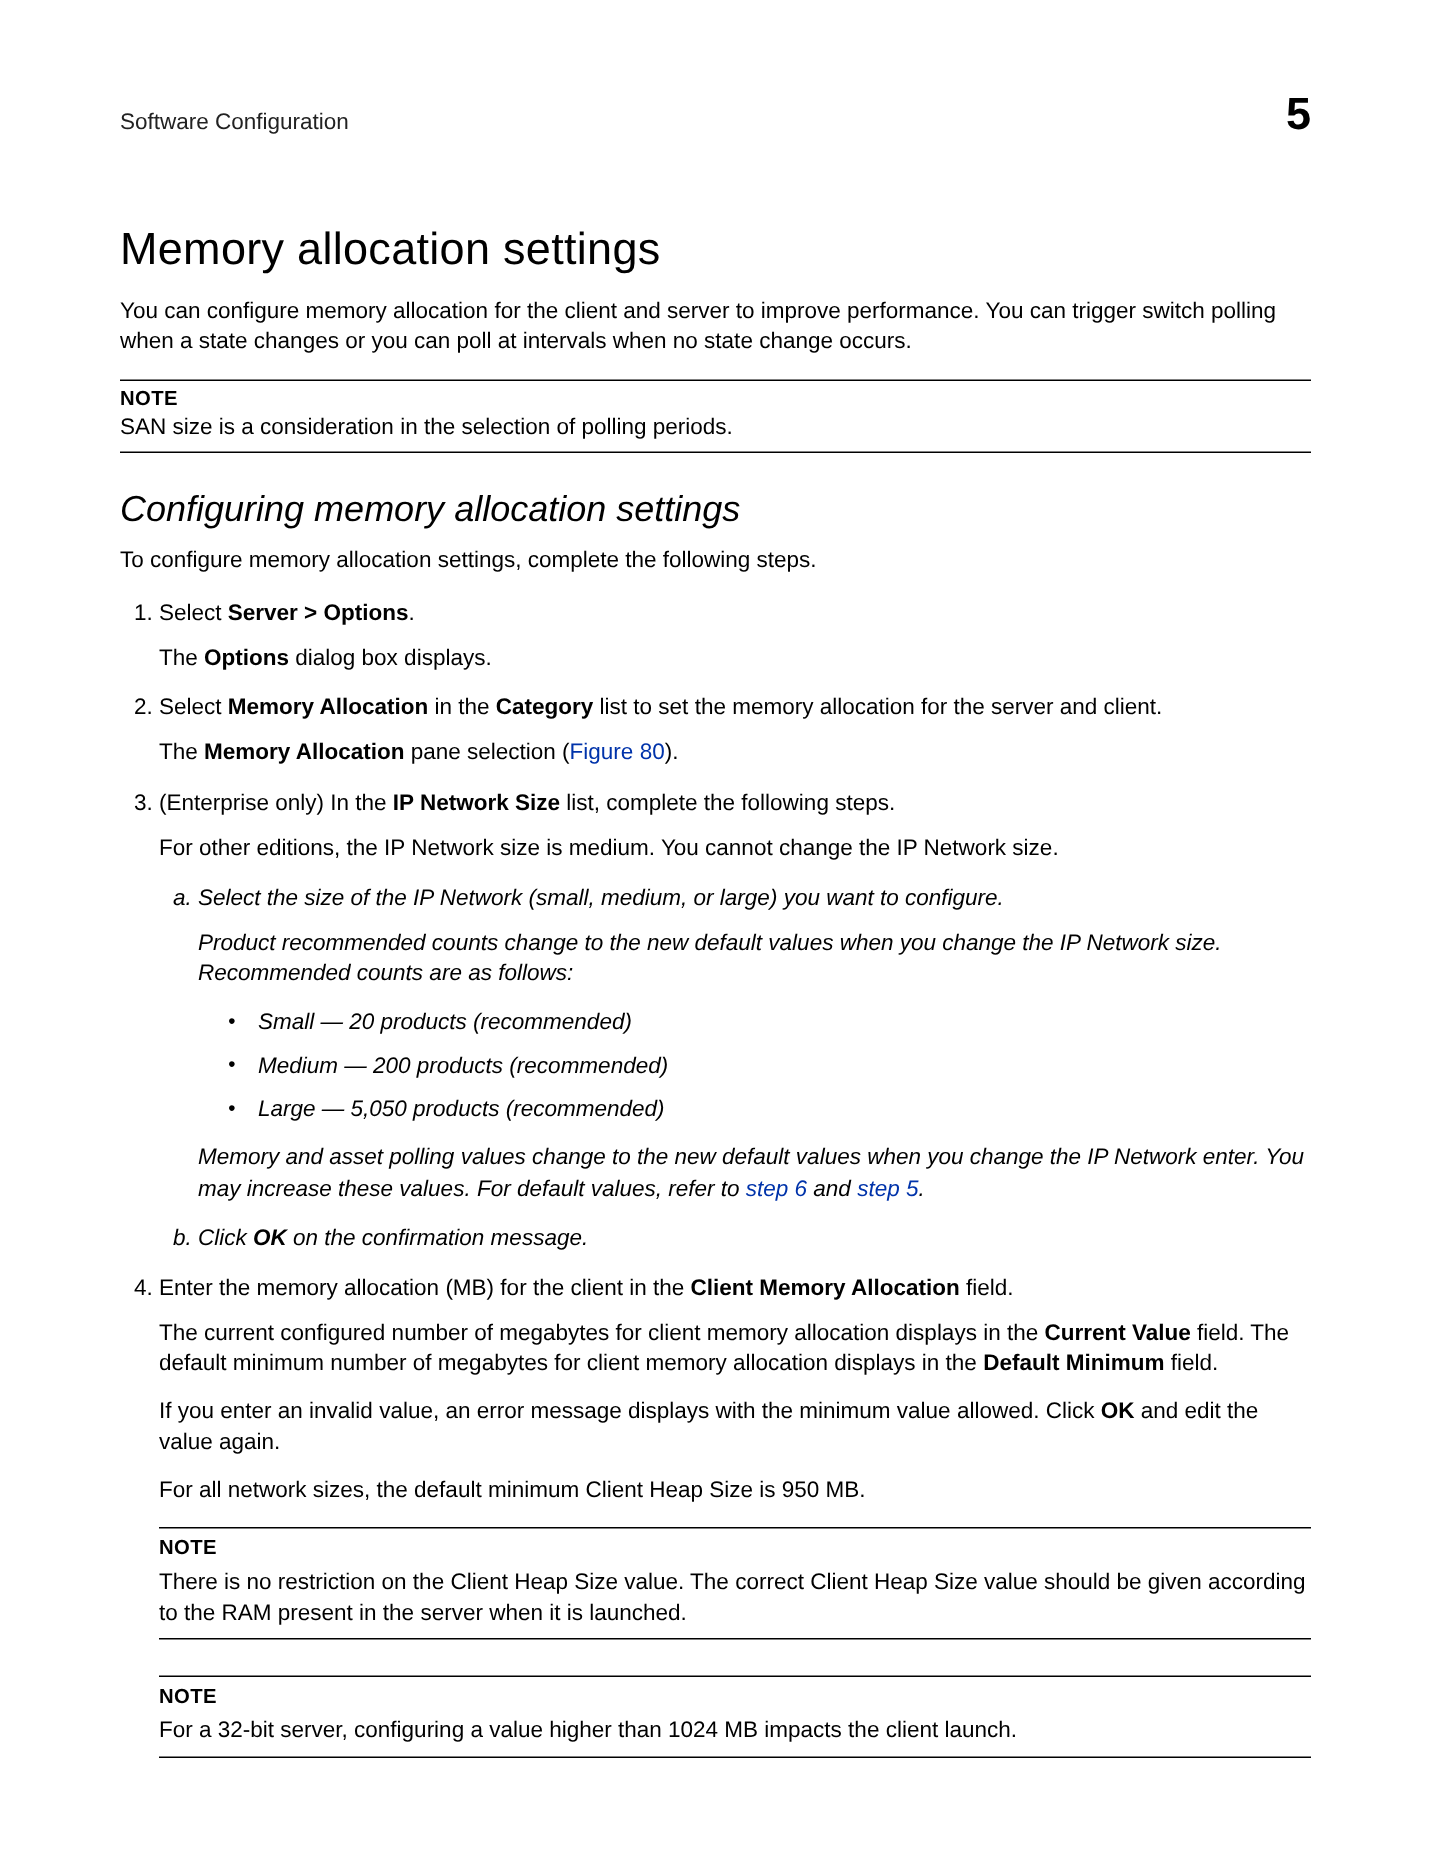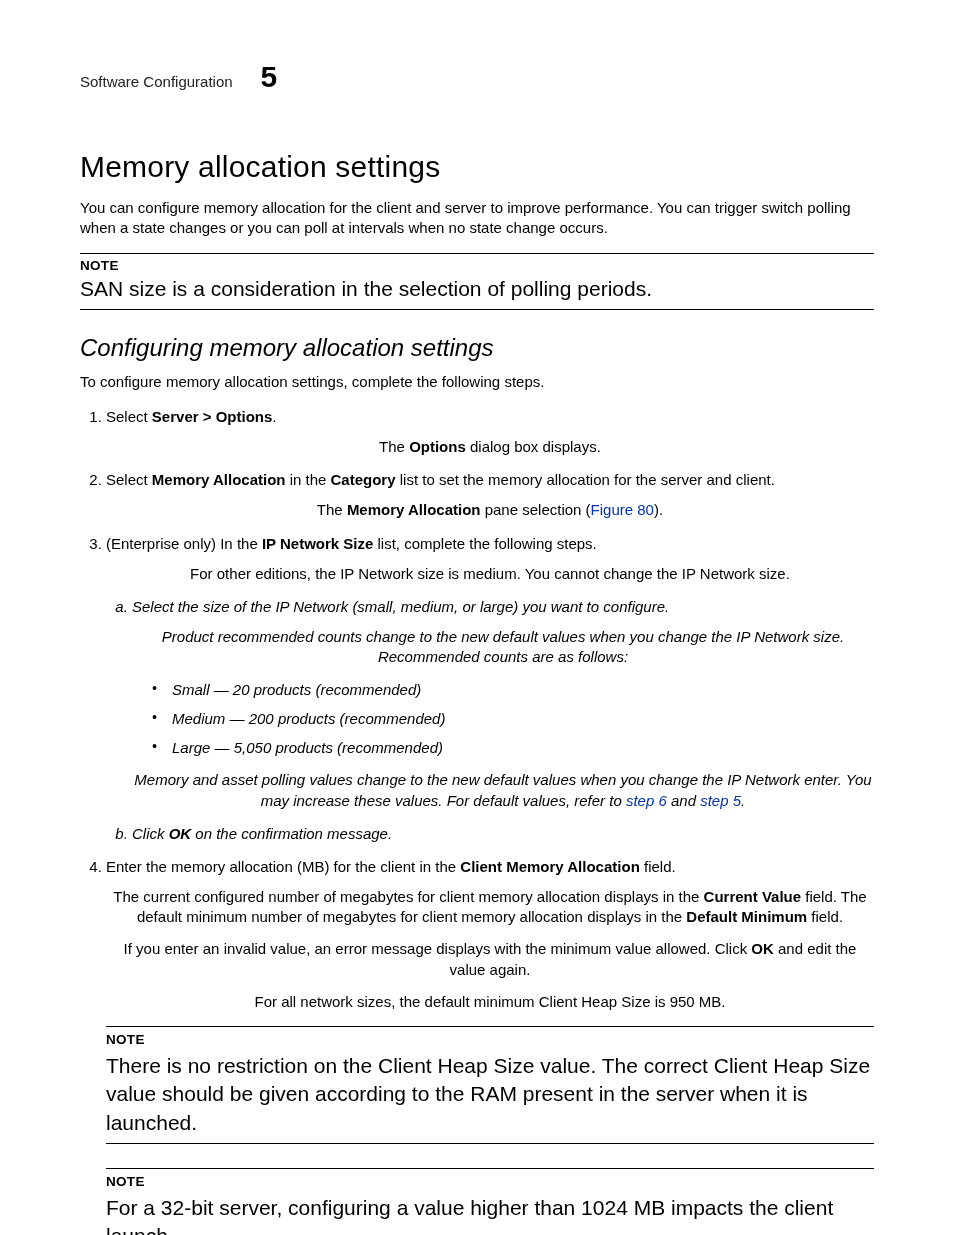--- a/index.html
+++ b/index.html
@@ -9,21 +9,21 @@
     font-family: Arial, Helvetica, sans-serif;
     color: #000;
     width: 954px;
   }
   .page {
     padding: 60px 80px 40px 80px;
     box-sizing: border-box;
   }
   .running-head {
     display: flex;
-    justify-content: flex-start;
+    justify-content: space-between;
     align-items: baseline;
     gap: 28px;
     margin-bottom: 56px;
   }
   .running-head .section-name {
     font-size: 15px;
     color: #222;
   }
   .running-head .chap-num {
     font-family: Arial, Helvetica, sans-serif;
@@ -53,21 +53,21 @@
     margin-left: 26px;
   }
   .note-label {
     font-weight: 700;
     font-size: 13.5px;
     letter-spacing: 0.3px;
     display: block;
     margin-bottom: 2px;
   }
   .note-body {
-    font-size: 21px;
+    font-size: 15px;
     line-height: 1.35;
   }
   h2.subhead {
     font-family: "Arial Narrow", Arial, sans-serif;
     font-stretch: condensed;
     font-style: italic;
     font-weight: 400;
     font-size: 24px;
     margin: 0 0 10px 0;
   }
@@ -81,21 +81,20 @@
     margin: 0;
     font-size: 15px;
   }
   ol.steps > li {
     margin-bottom: 12px;
     line-height: 1.4;
   }
   ol.steps > li > p,
   ol.substeps > li > p {
     margin: 10px 0 12px 0;
-    text-align: center;
   }
   ol.substeps {
     list-style: lower-alpha;
     padding-left: 26px;
     margin: 10px 0 0 0;
   }
   ol.substeps > li {
     margin-bottom: 12px;
     font-style: italic;
   }

